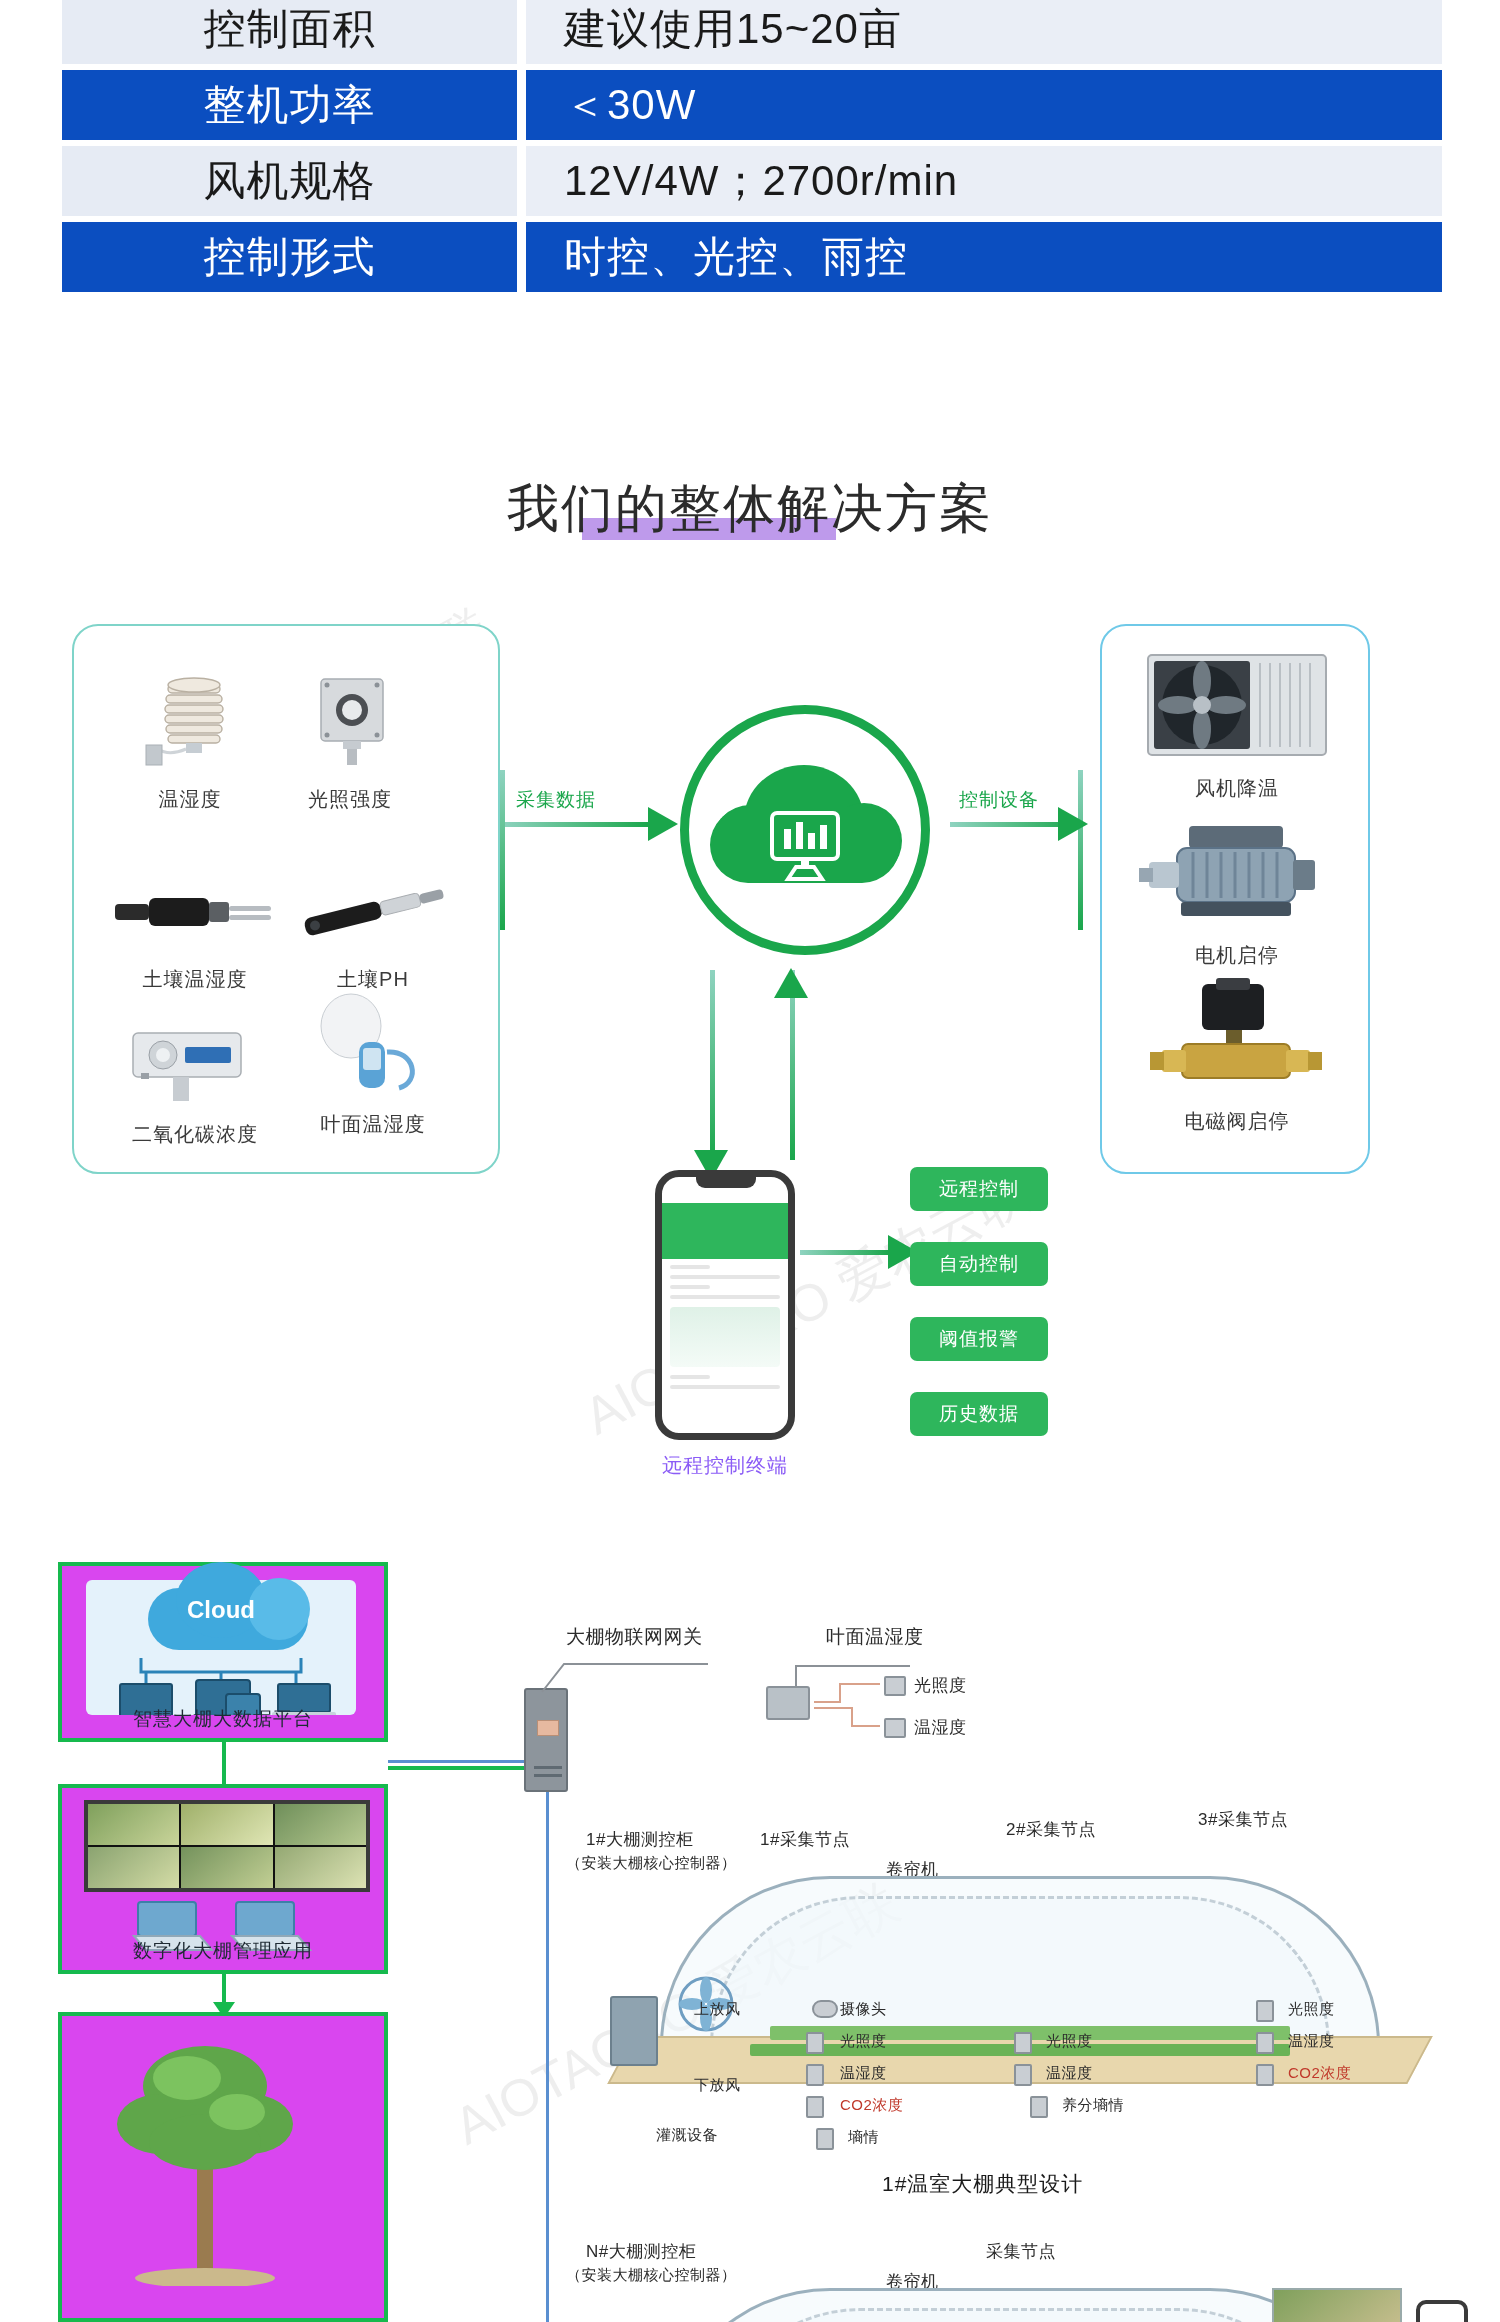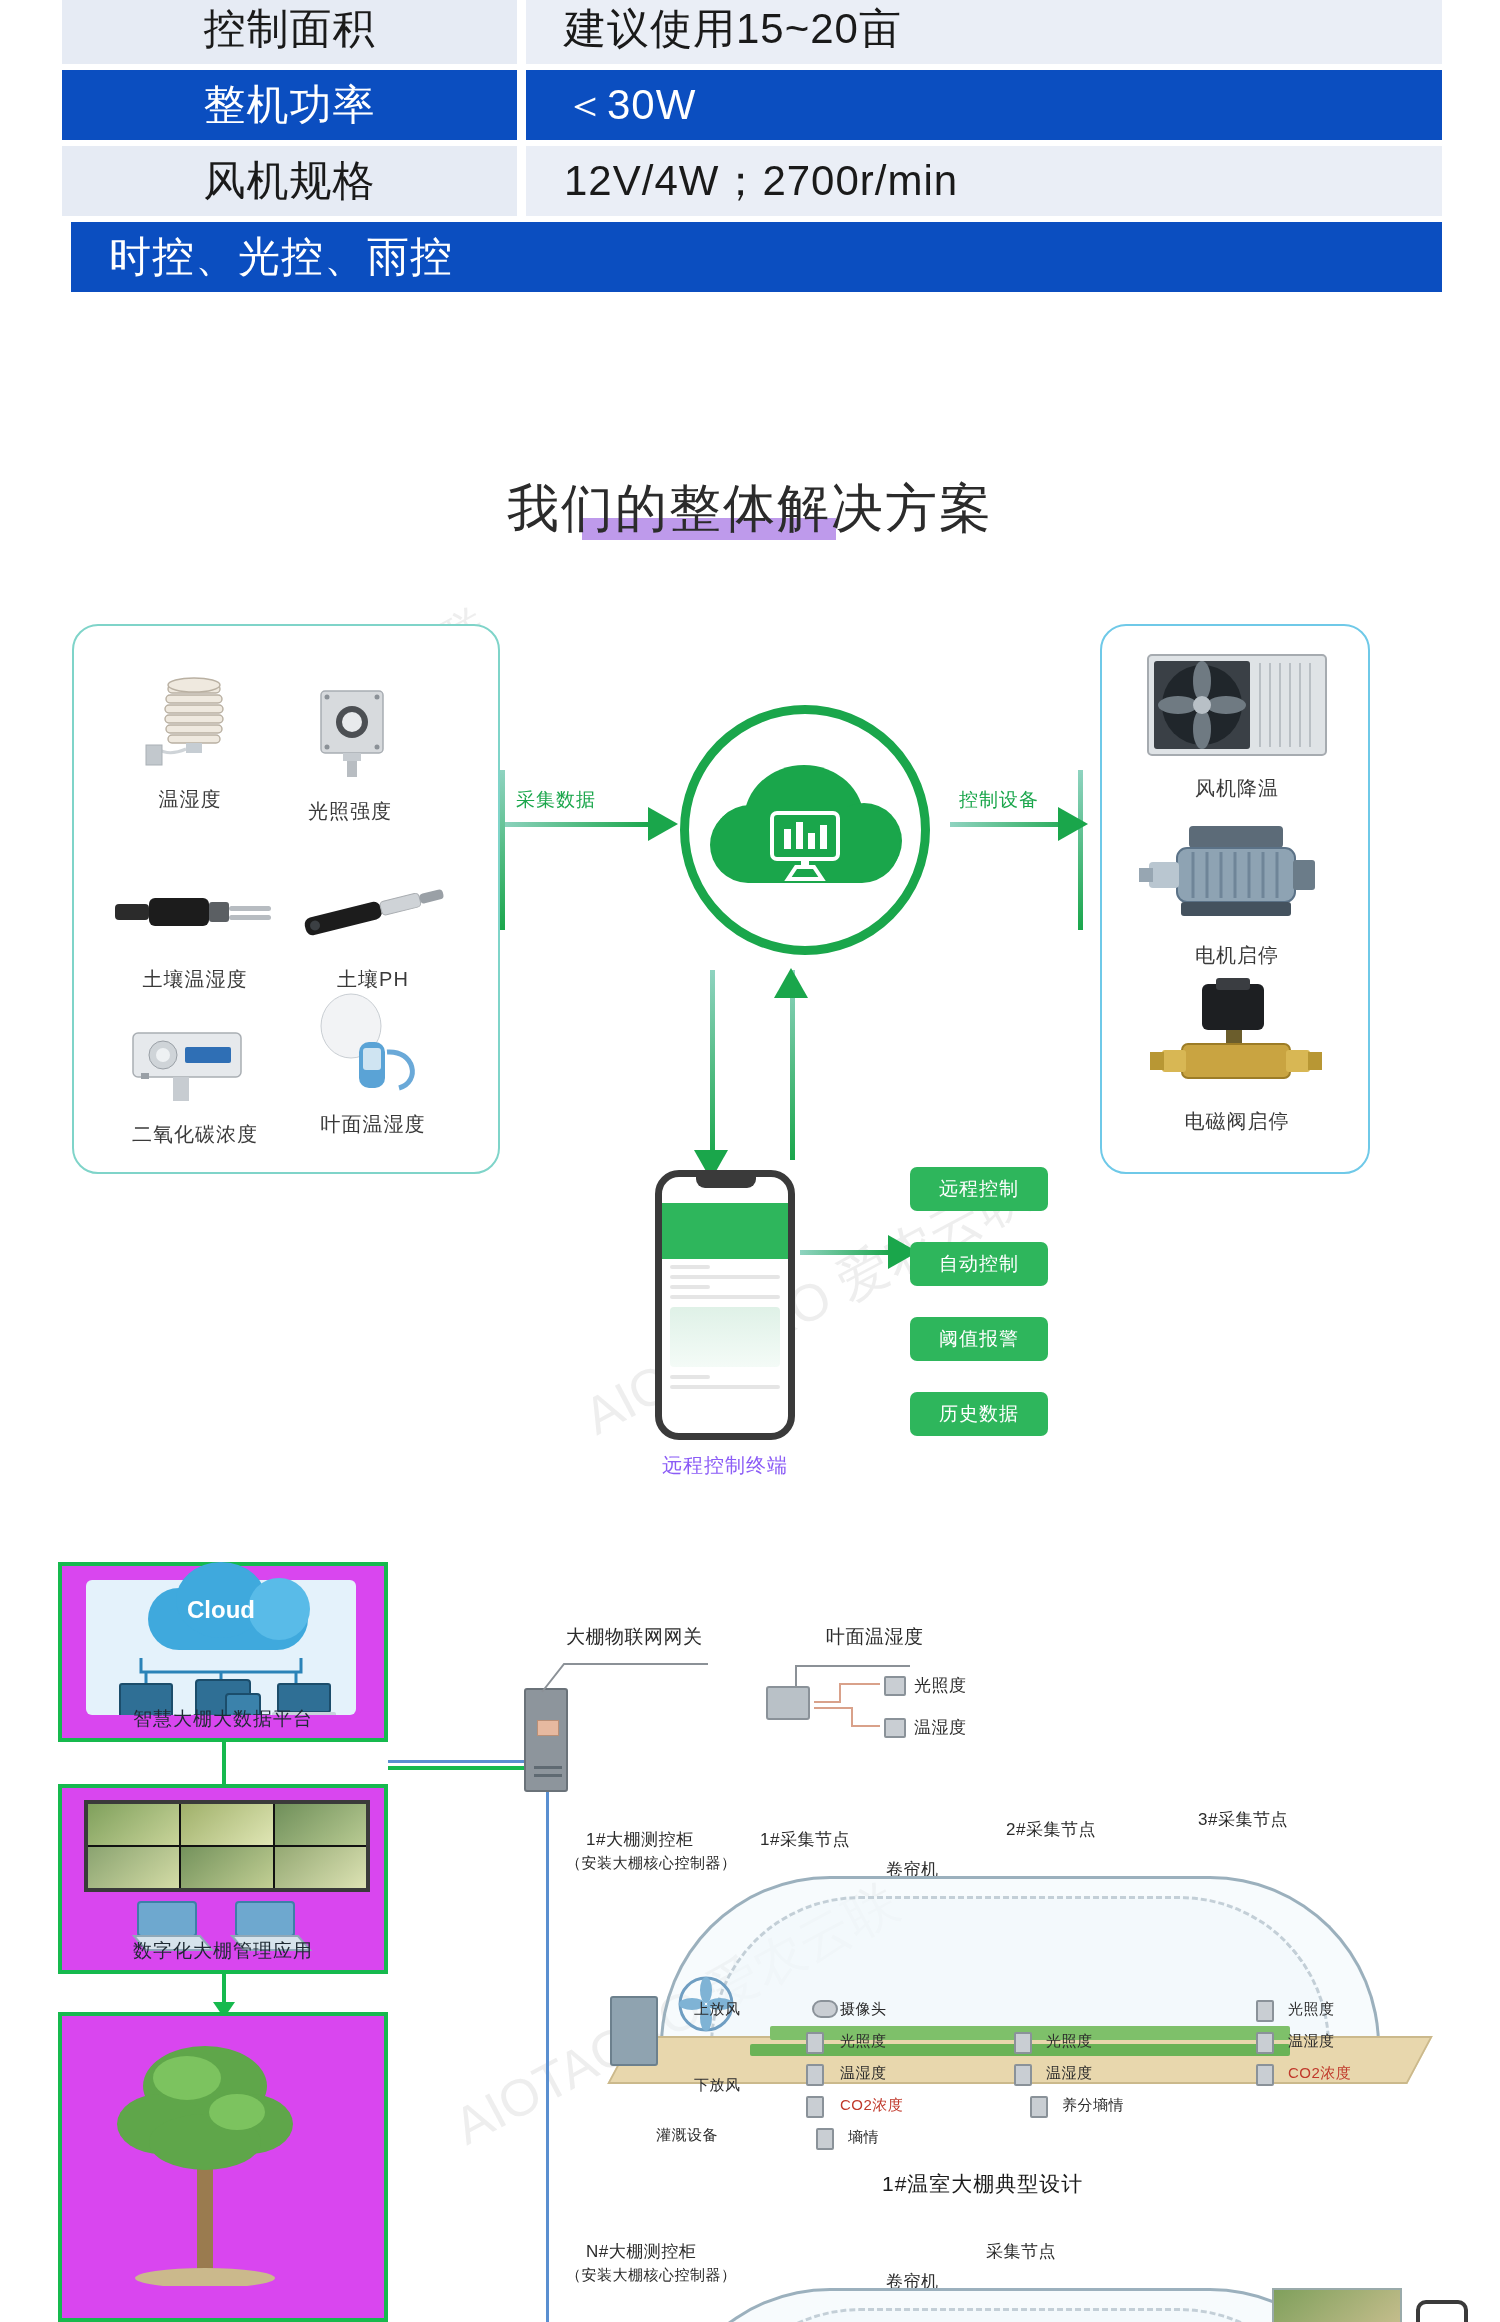--- a/index.html
+++ b/index.html
@@ -155,20 +155,23 @@
   </div>
   <div class="spec-row row-light">
     <div class="c1">
         <span>风机规格</span>
       </div>
     <div class="c2">
         <span>12V/4W；2700r/min</span>
       </div>
   </div>
   <div class="spec-row row-blue">
+    <div class="c1">
+        <span>控制形式</span>
+      </div>
     <div class="c2">
         <span>时控、光控、雨控</span>
       </div>
   </div>
 </div>
 
 <div class="sec-title">
   <span class="txt">
     <span class="hl"></span>
     <span>我们的整体解决方案</span>
@@ -196,21 +199,21 @@
           <ellipse cx="52" cy="20" rx="26" ry="7"></ellipse>
         </g>
         <rect x="44" y="78" width="16" height="10" fill="#c6cdd3"></rect>
         <path d="M44 84 C30 90, 22 88, 16 84" stroke="#cfd4d8" stroke-width="3" fill="none"></path>
         <rect x="4" y="80" width="16" height="20" fill="#c2c8cd" stroke="#a9b0b5"></rect>
       </svg>
     </div>
     <div class="lbl">温湿度</div>
   </div>
 
-  <div class="sensor" style="left:275px; top:72px;">
+  <div class="sensor" style="left:275px; top:60px;">
     <div class="img">
       <svg width="90" height="105" viewBox="0 0 90 105">
         <rect x="16" y="14" width="62" height="62" rx="4" fill="#d7dadd" stroke="#a8adb2" stroke-width="1.5"></rect>
         <circle cx="47" cy="45" r="16" fill="#4c4f53"></circle>
         <circle cx="47" cy="45" r="10" fill="#e8eaec"></circle>
         <circle cx="22" cy="20" r="2.5" fill="#8b9197"></circle>
           <circle cx="72" cy="20" r="2.5" fill="#8b9197"></circle>
         <circle cx="22" cy="70" r="2.5" fill="#8b9197"></circle>
           <circle cx="72" cy="70" r="2.5" fill="#8b9197"></circle>
         <rect x="38" y="76" width="18" height="8" fill="#c6cbd0"></rect>

